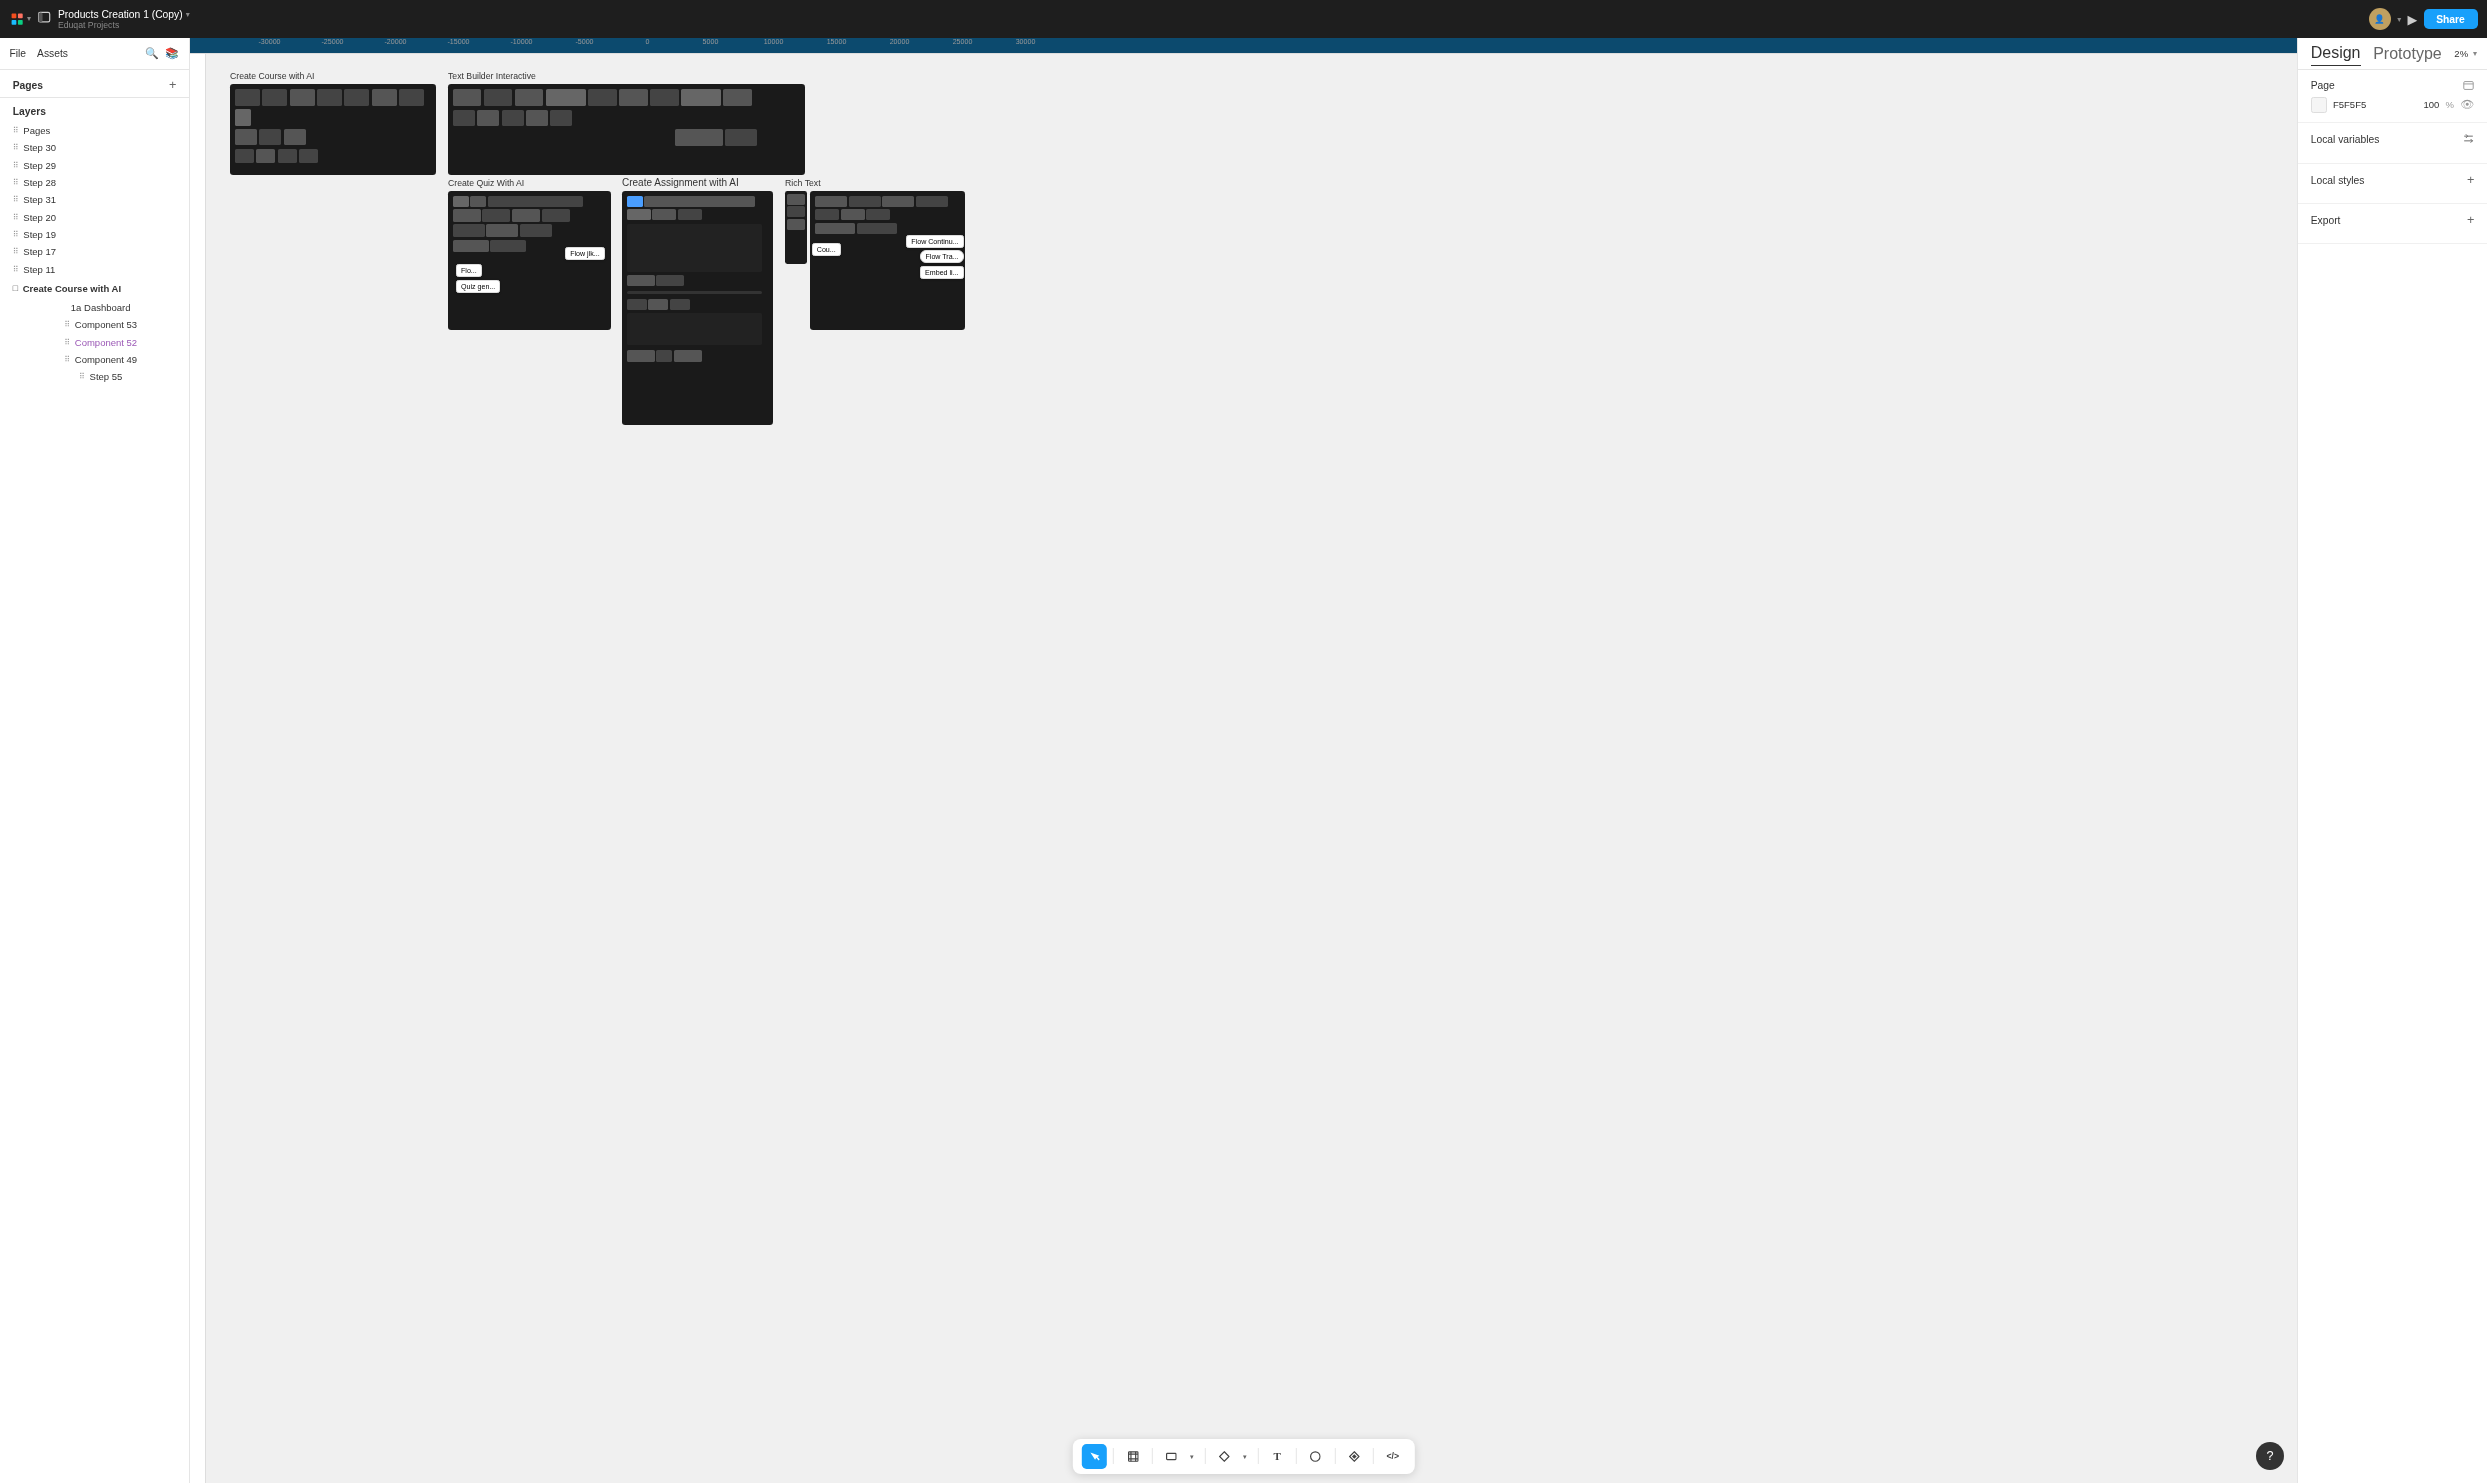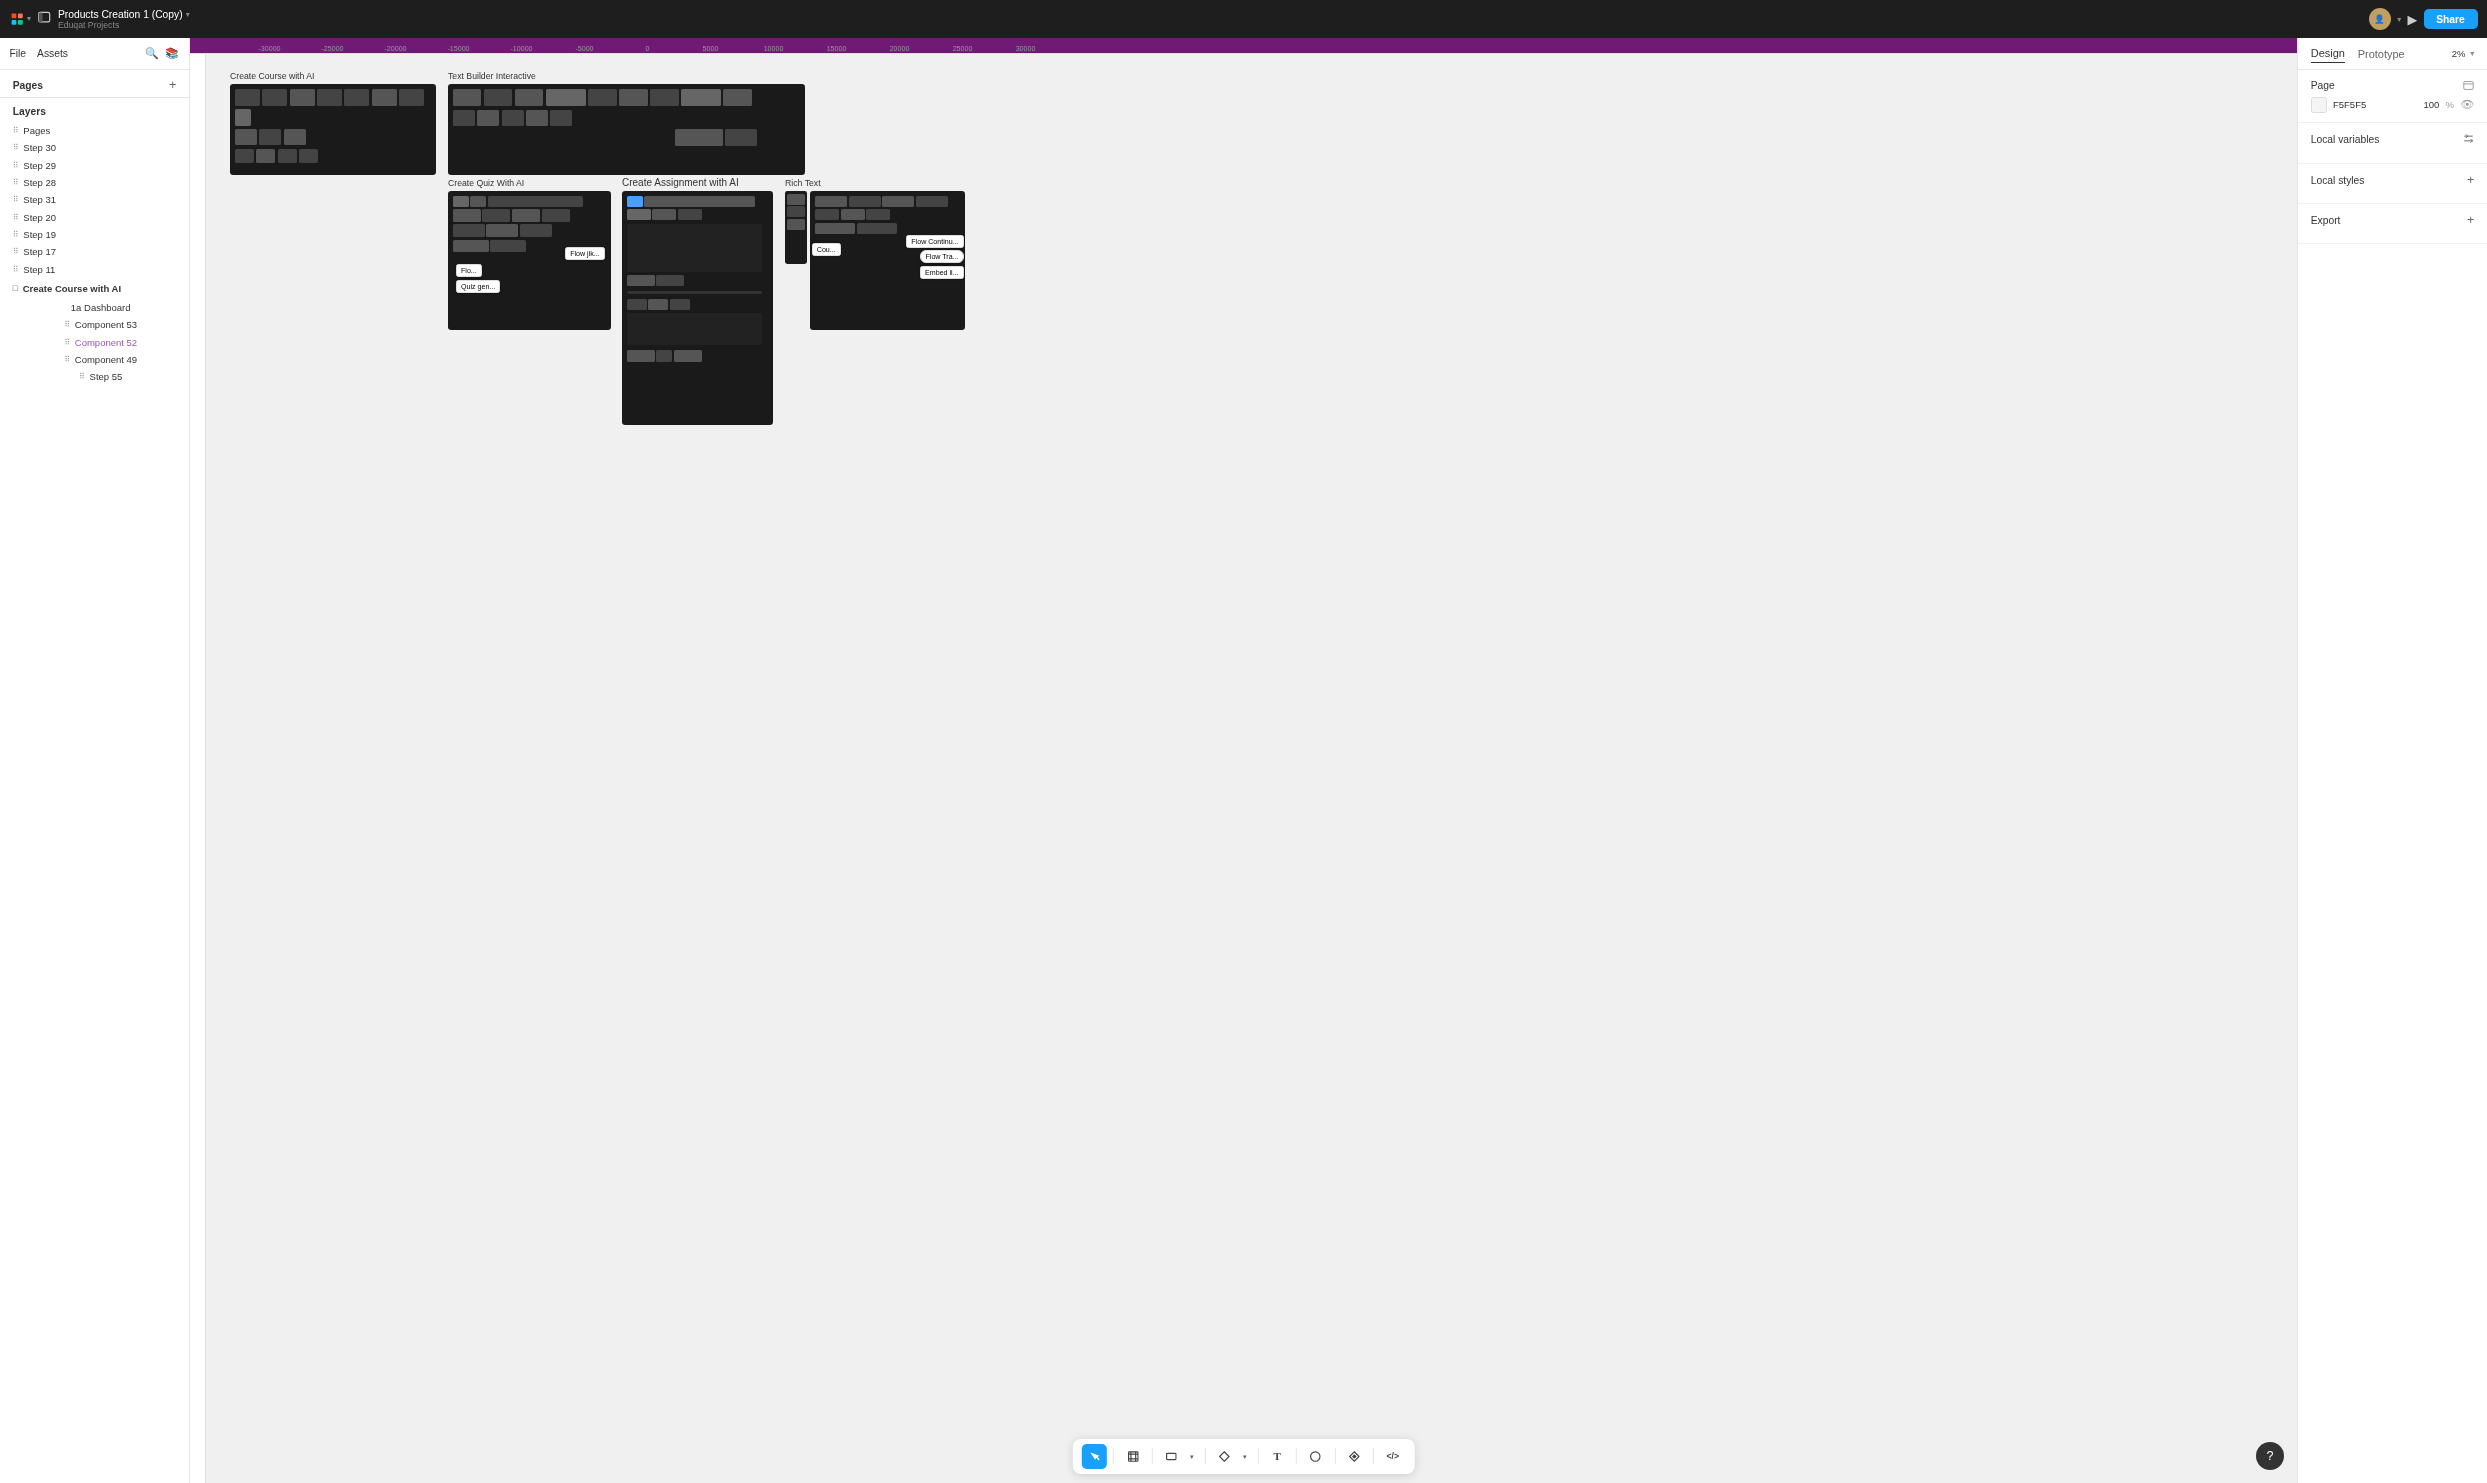--- a/index.html
+++ b/index.html
@@ -39,30 +39,30 @@
     .layers-title { font-size: 10.3px; font-weight: 600; color: #333; }
     .layer-item { display: flex; align-items: center; gap: 4.8px; padding: 3.2px 12.7px; cursor: pointer; font-size: 9.5px; color: #333; }
     .layer-handle { color: #999; font-size: 8px; }
     .layer-group { display: flex; align-items: center; gap: 4.8px; padding: 4.8px 12.7px; cursor: pointer; font-size: 9.5px; color: #333; font-weight: 600; }
     .layer-sub { padding-left: 25px; justify-content: center; }
     .layer-purple { color: #9b59b6; }
     .frame-icon { color: #444; font-size: 8.7px; }
 
     
     .canvas-area { flex: 1; position: relative; overflow: hidden; background: #f0f0f0; }
-    .ruler-h { height: 16px; background: #701a75; border-bottom: 0.8px solid #ddd; display: flex; align-items: flex-end; padding-left: 48px; overflow: hidden; }
+    .ruler-h { height: 16px; background: #0c4a6e; border-bottom: 0.8px solid #ddd; display: flex; align-items: flex-start; padding-left: 48px; overflow: hidden; }
     .ruler-v { position: absolute; left: 0; top: 16px; width: 16px; background: #fff; border-right: 0.8px solid #ddd; bottom: 0; }
     .ruler-tick { font-size: 7.1px; color: #999; flex-shrink: 0; width: 63px; text-align: center; }
     .canvas-content { position: absolute; top: 16px; left: 16px; right: 0; bottom: 40px; overflow: hidden; }
     .canvas-bg { width: 100%; height: 100%; background: #f0f0f0; position: relative; }
 
     
     .right-sidebar { width: 190px; background: #fff; border-left: 0.8px solid #e5e5e5; display: flex; flex-direction: column; flex-shrink: 0; }
     .right-sidebar-tabs { display: flex; border-bottom: 0.8px solid #e5e5e5; padding: 0 12.7px; height: 32px; align-items: center; gap: 12.7px; }
-    .right-tab { font-size: 11px; color: #666; cursor: pointer; padding: 3.2px 0; }
+    .right-tab { font-size: 16px; color: #666; cursor: pointer; padding: 3.2px 0; }
     .right-tab.active { color: #333; font-weight: 500; border-bottom: 1.6px solid #333; }
     .right-section { padding: 9.5px 12.7px; border-bottom: 0.8px solid #f0f0f0; }
     .right-section-header { display: flex; align-items: center; justify-content: space-between; margin-bottom: 6.3px; }
     .right-section-header-title { font-size: 10.3px; font-weight: 500; color: #333; }
     .right-section-add { color: #666; font-size: 12.7px; cursor: pointer; background: none; border: none; }
     .page-color-row { display: flex; align-items: center; gap: 6.3px; }
     .color-swatch { width: 16px; height: 16px; border-radius: 2.4px; border: 0.8px solid #ddd; }
     .color-hex { font-size: 9.5px; color: #333; flex: 1; }
     .color-opacity { font-size: 9.5px; color: #333; }
     .color-unit { font-size: 9.5px; color: #999; }

